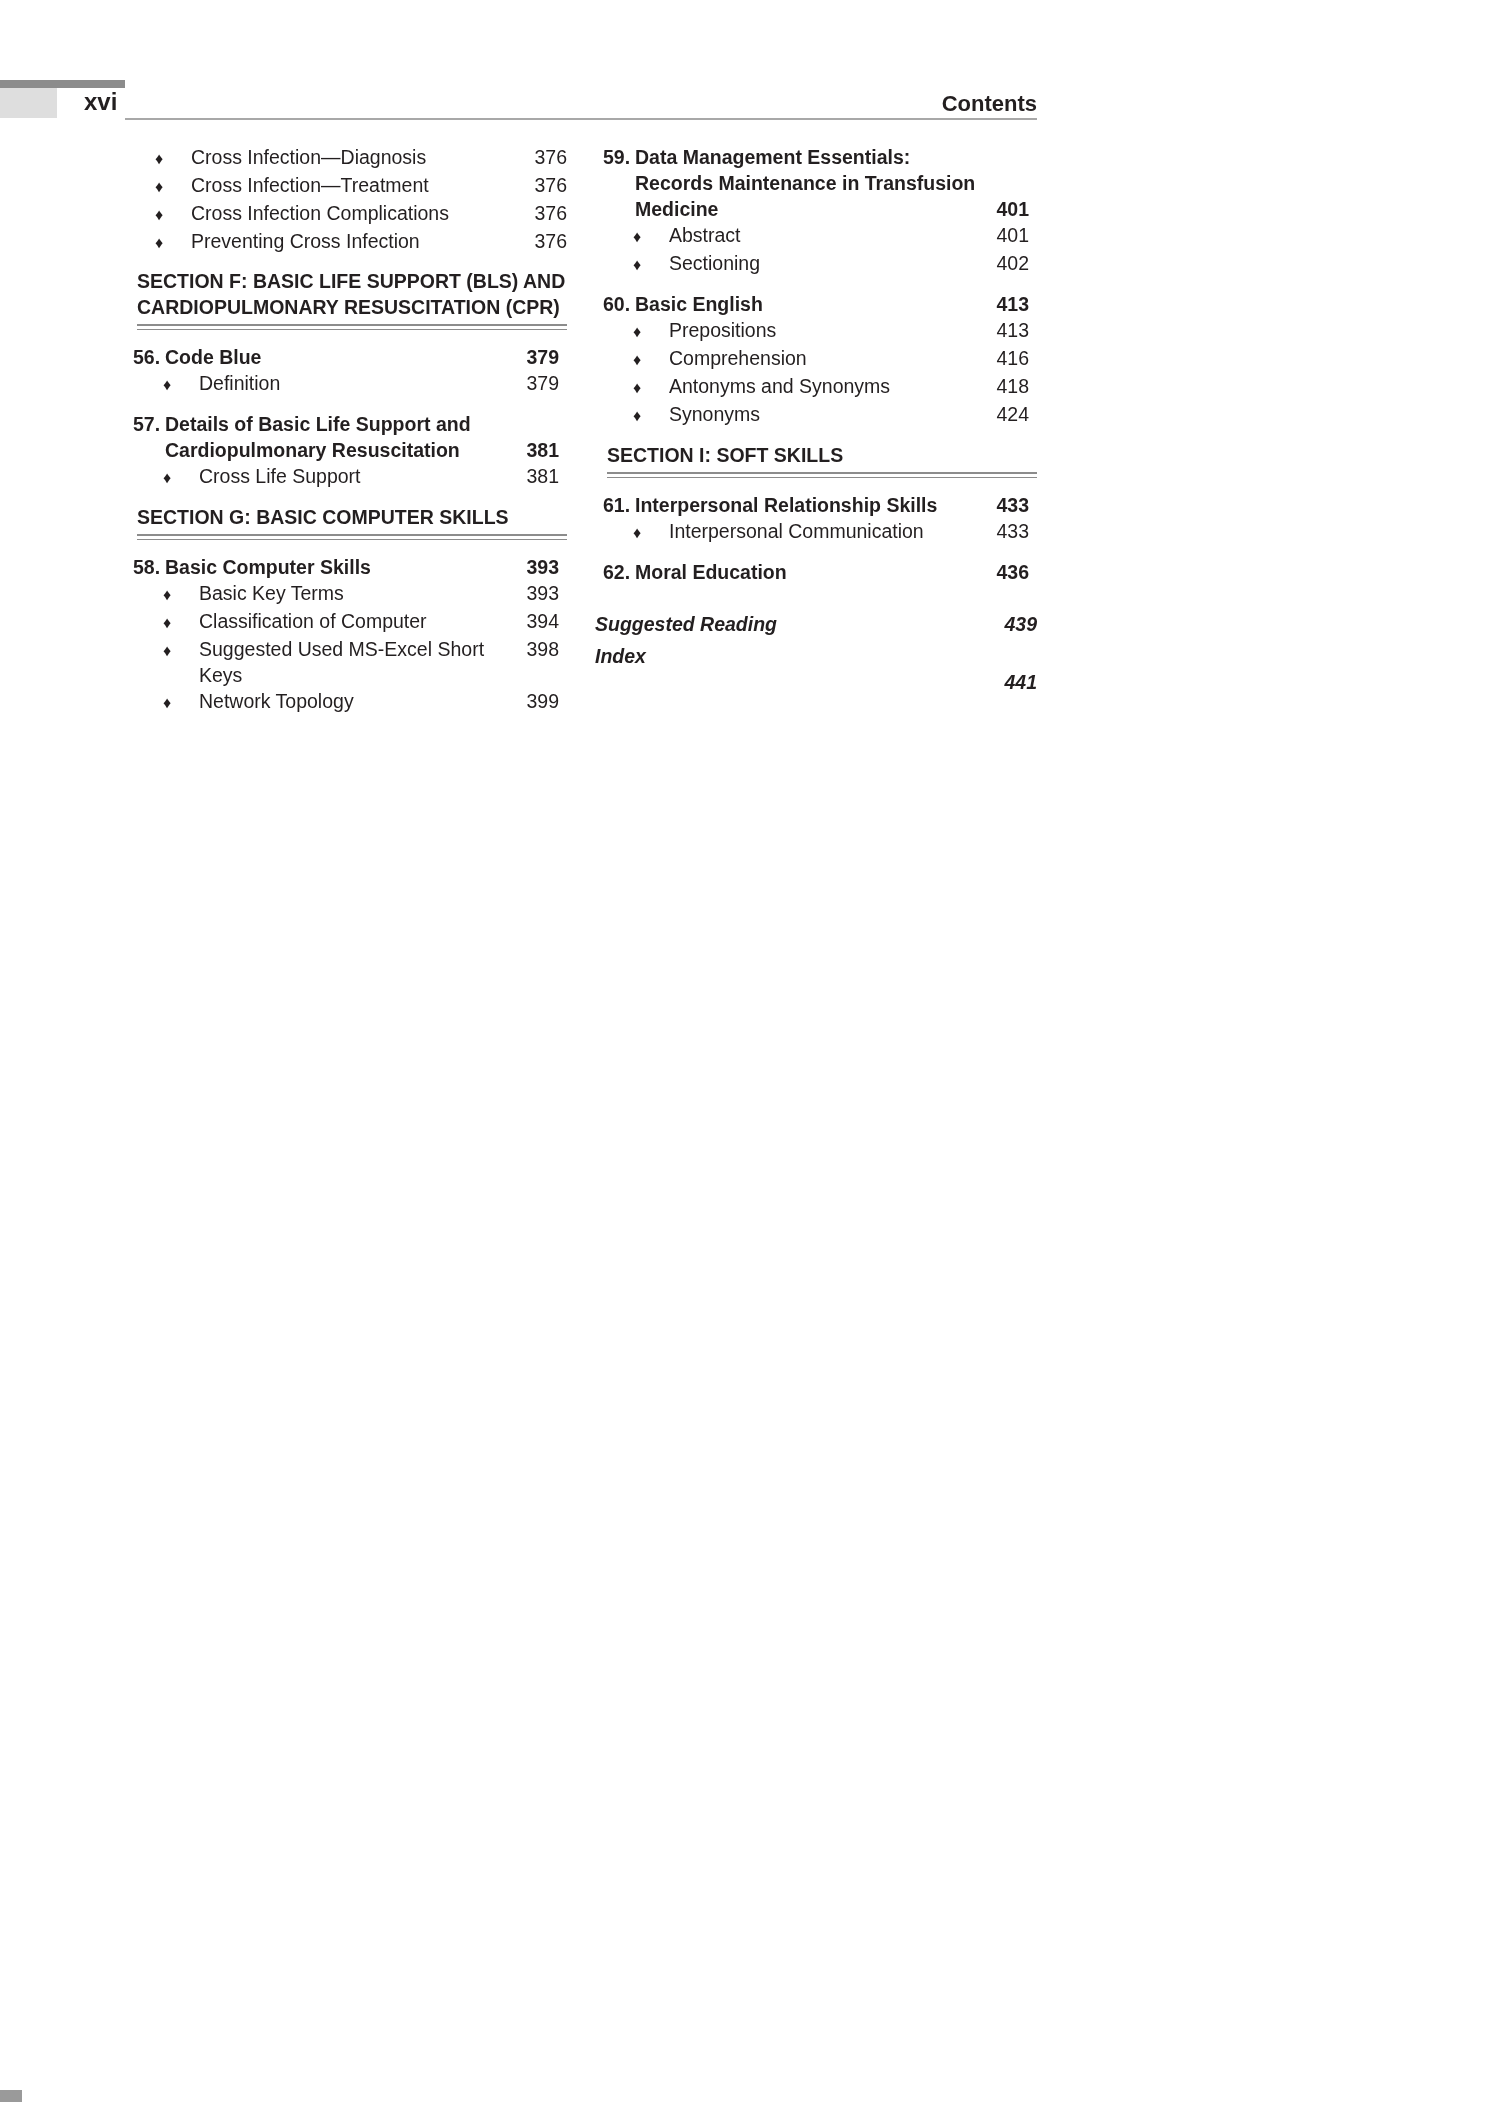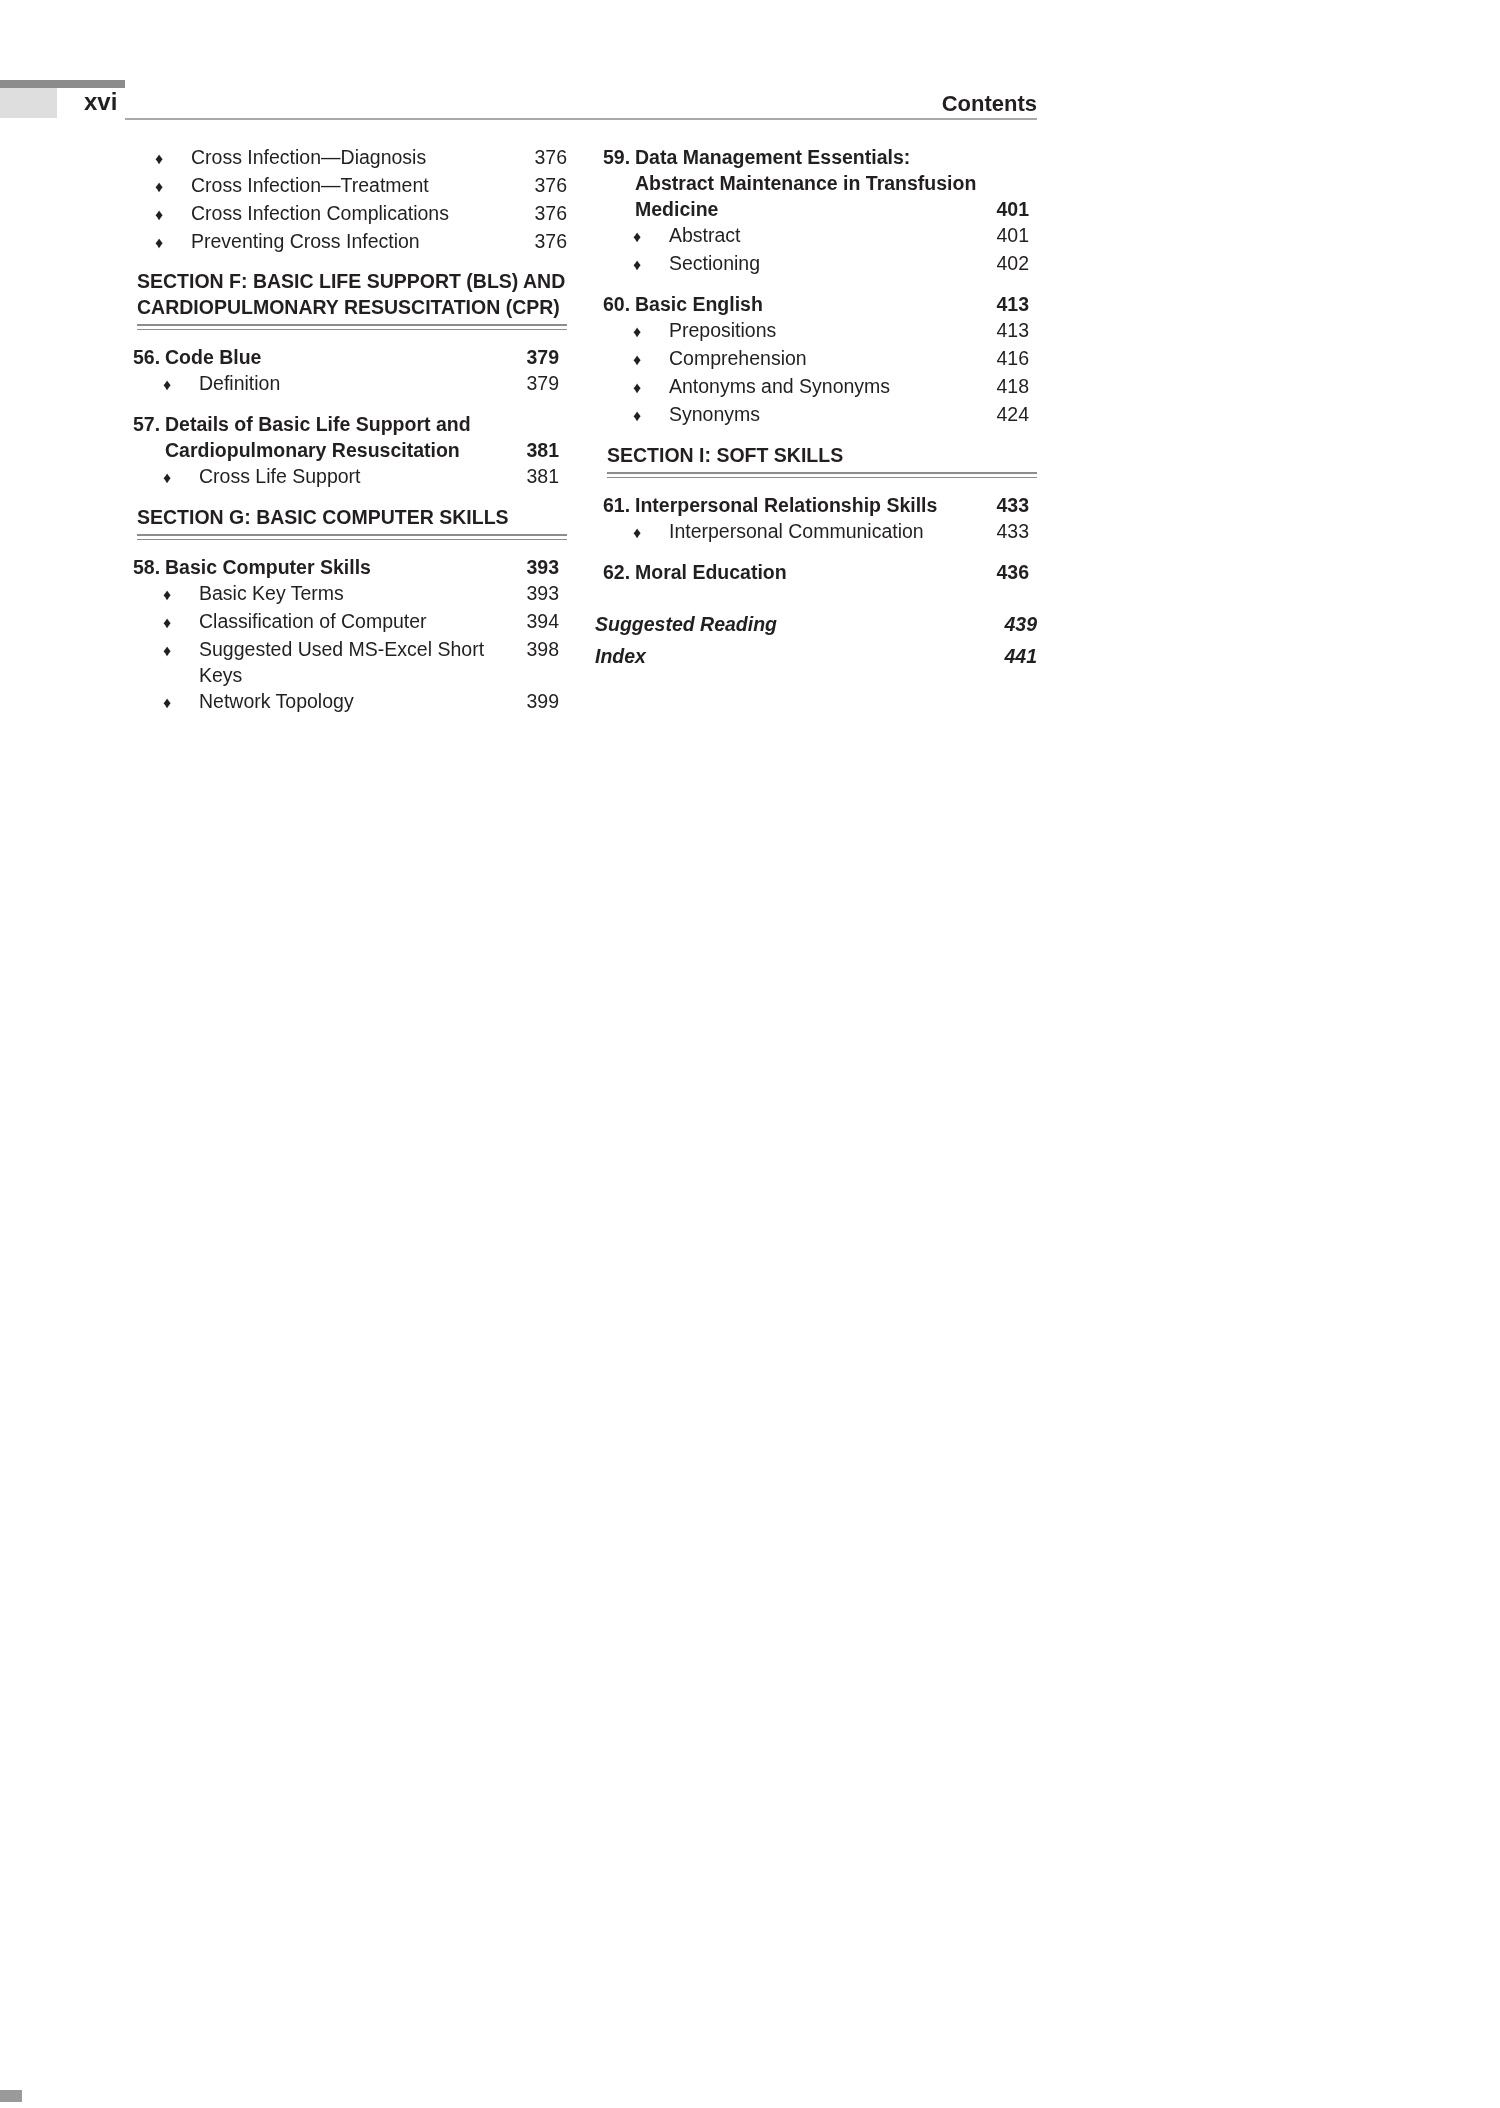--- a/index.html
+++ b/index.html
@@ -33,21 +33,21 @@
   .section-title{font-weight:bold;}
   .section-rule{margin-top:4px;height:3px;border-top:2px solid #8c8c8c;border-bottom:1px solid #8c8c8c;}
 
   .chapter{margin:13px 8px;}
   .chapter-head{display:flex;font-weight:bold;}
   .ch-num{flex:0 0 32px;}
   .ch-title{flex:1 1 auto;padding-right:6px;}
   .ch-page{align-self:flex-end;margin-left:8px;white-space:nowrap;}
 
   .backmatter{display:flex;font-weight:bold;font-style:italic;margin-top:26px;}
-  .backmatter + .backmatter{margin-top:6px;}
+  .backmatter + .backmatter{margin-top:6px;flex-direction:column;}
   .bm-title{flex:1 1 auto;}
   .bm-page{margin-left:8px;white-space:nowrap;align-self:flex-end;}
 </style>
 </head>
 <body>
 
 <div class="page">
   <div class="corner-bar"></div>
   <div class="corner-tab"></div>
   <span class="folio">xvi</span>
@@ -135,21 +135,21 @@
             <span class="diamond">♦</span>
             <span class="b-label">Network Topology</span>
             <span class="pagenum">399</span>
           </div>
         </div>
       </div>
     <div class="col" id="col-right">
         <div class="chapter">
           <div class="chapter-head">
             <span class="ch-num">59.</span>
-            <span class="ch-title">Data Management Essentials: Abstract Maintenance in Transfusion Medicine</span>
+            <span class="ch-title">Data Management Essentials: Records Maintenance in Transfusion Medicine</span>
             <span class="ch-page">401</span>
           </div>
           <div class="bullet-row">
             <span class="diamond">♦</span>
             <span class="b-label">Abstract</span>
             <span class="pagenum">401</span>
           </div>
           <div class="bullet-row">
             <span class="diamond">♦</span>
             <span class="b-label">Sectioning</span>

